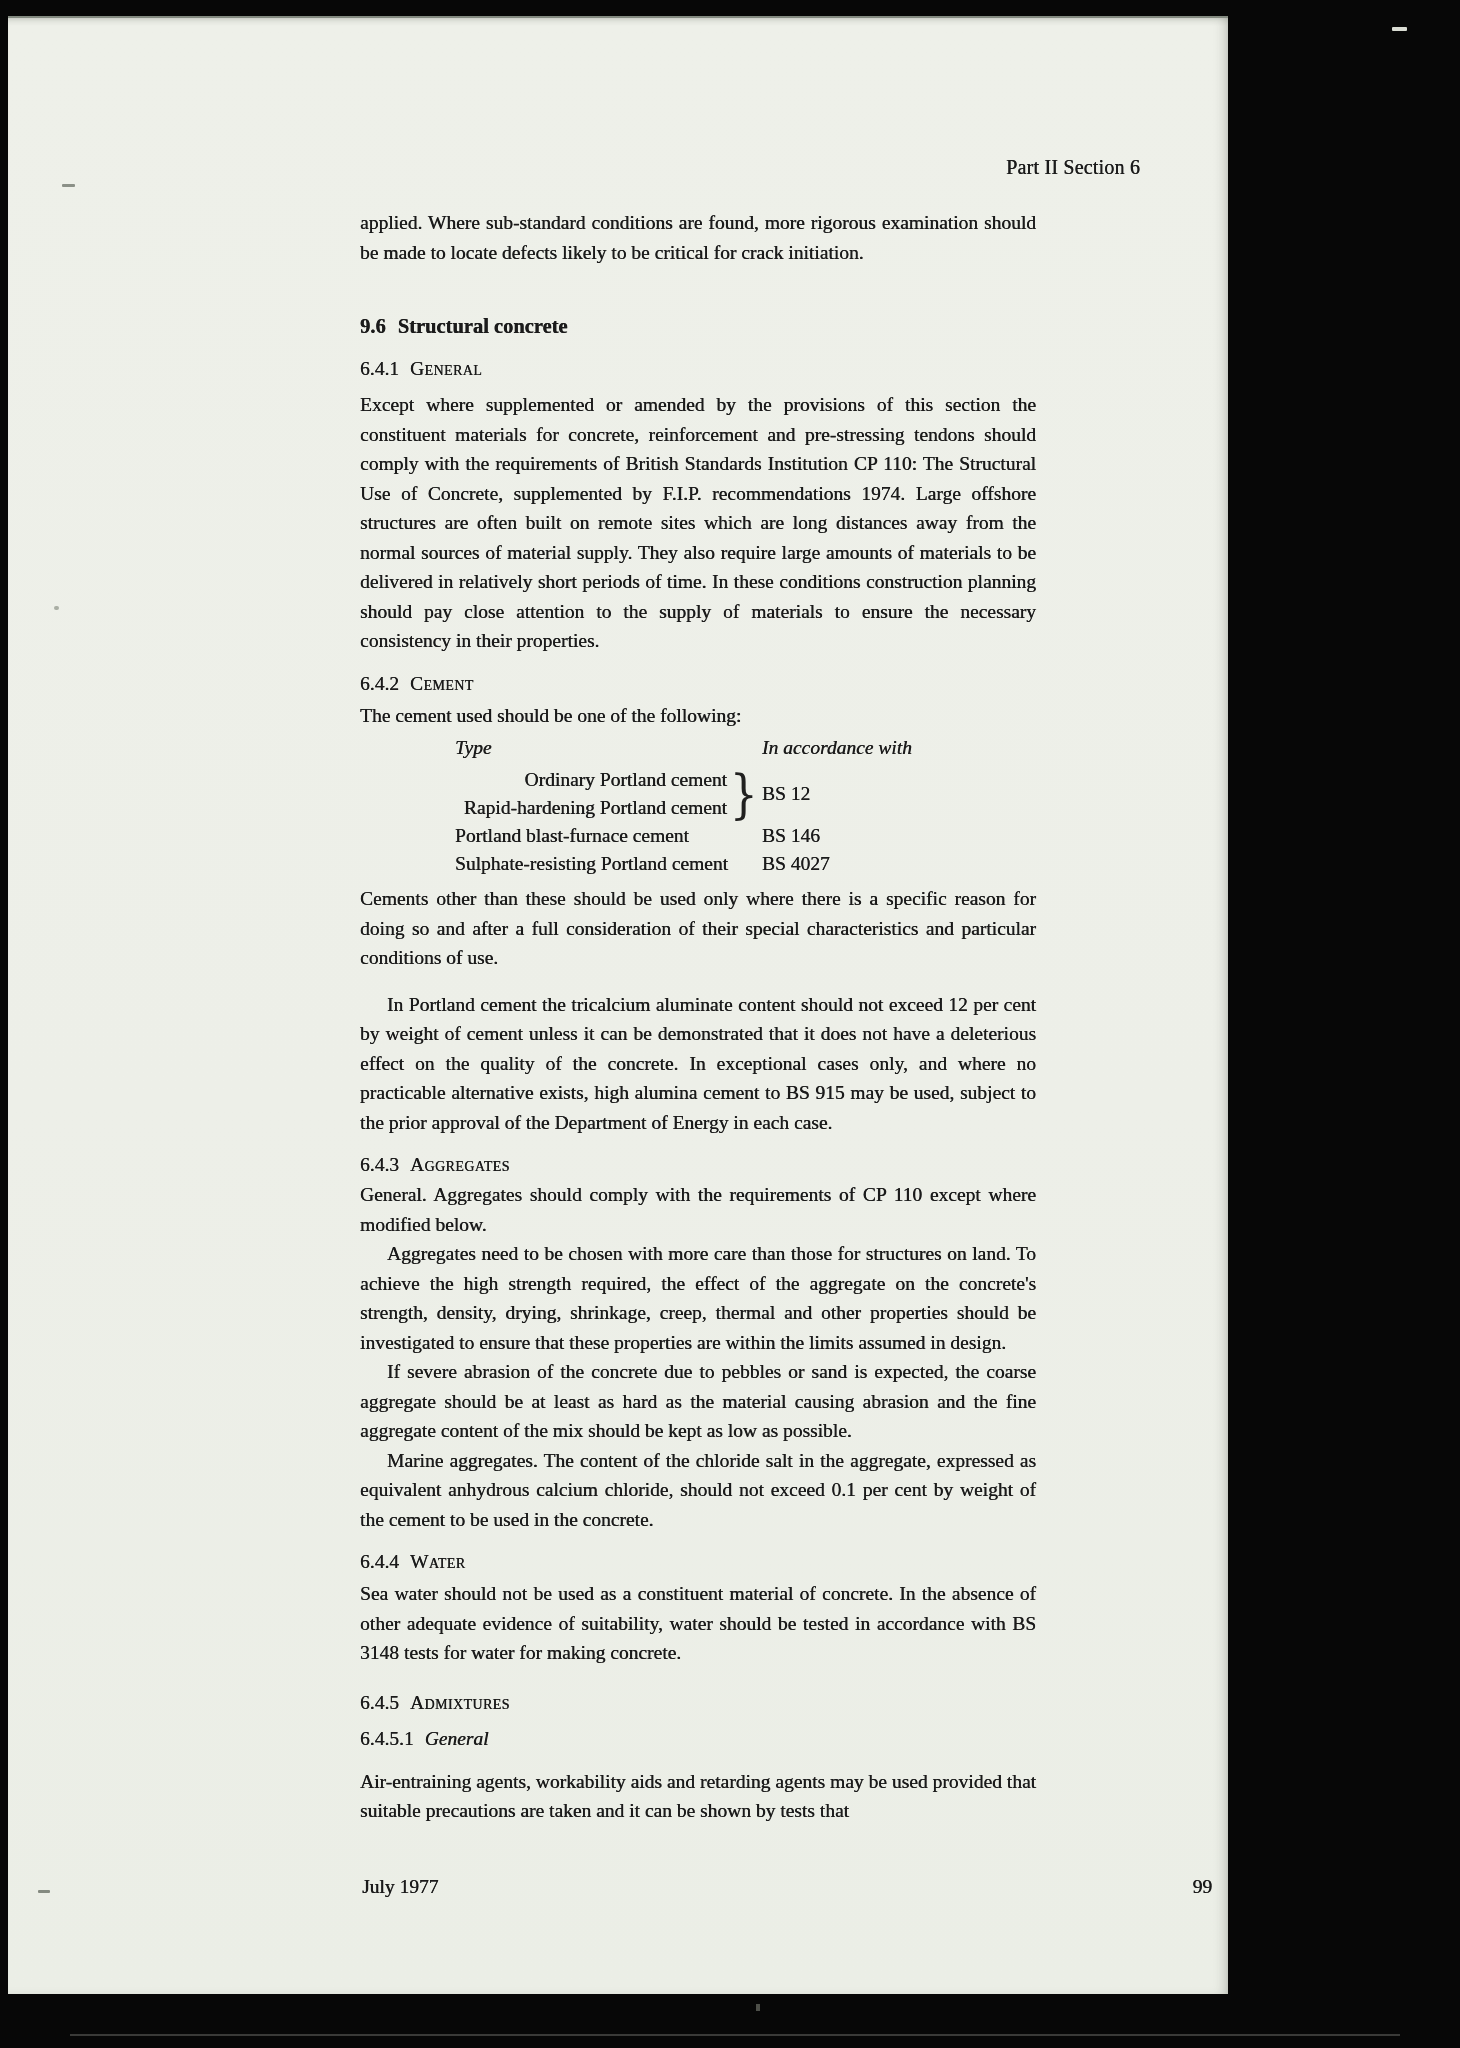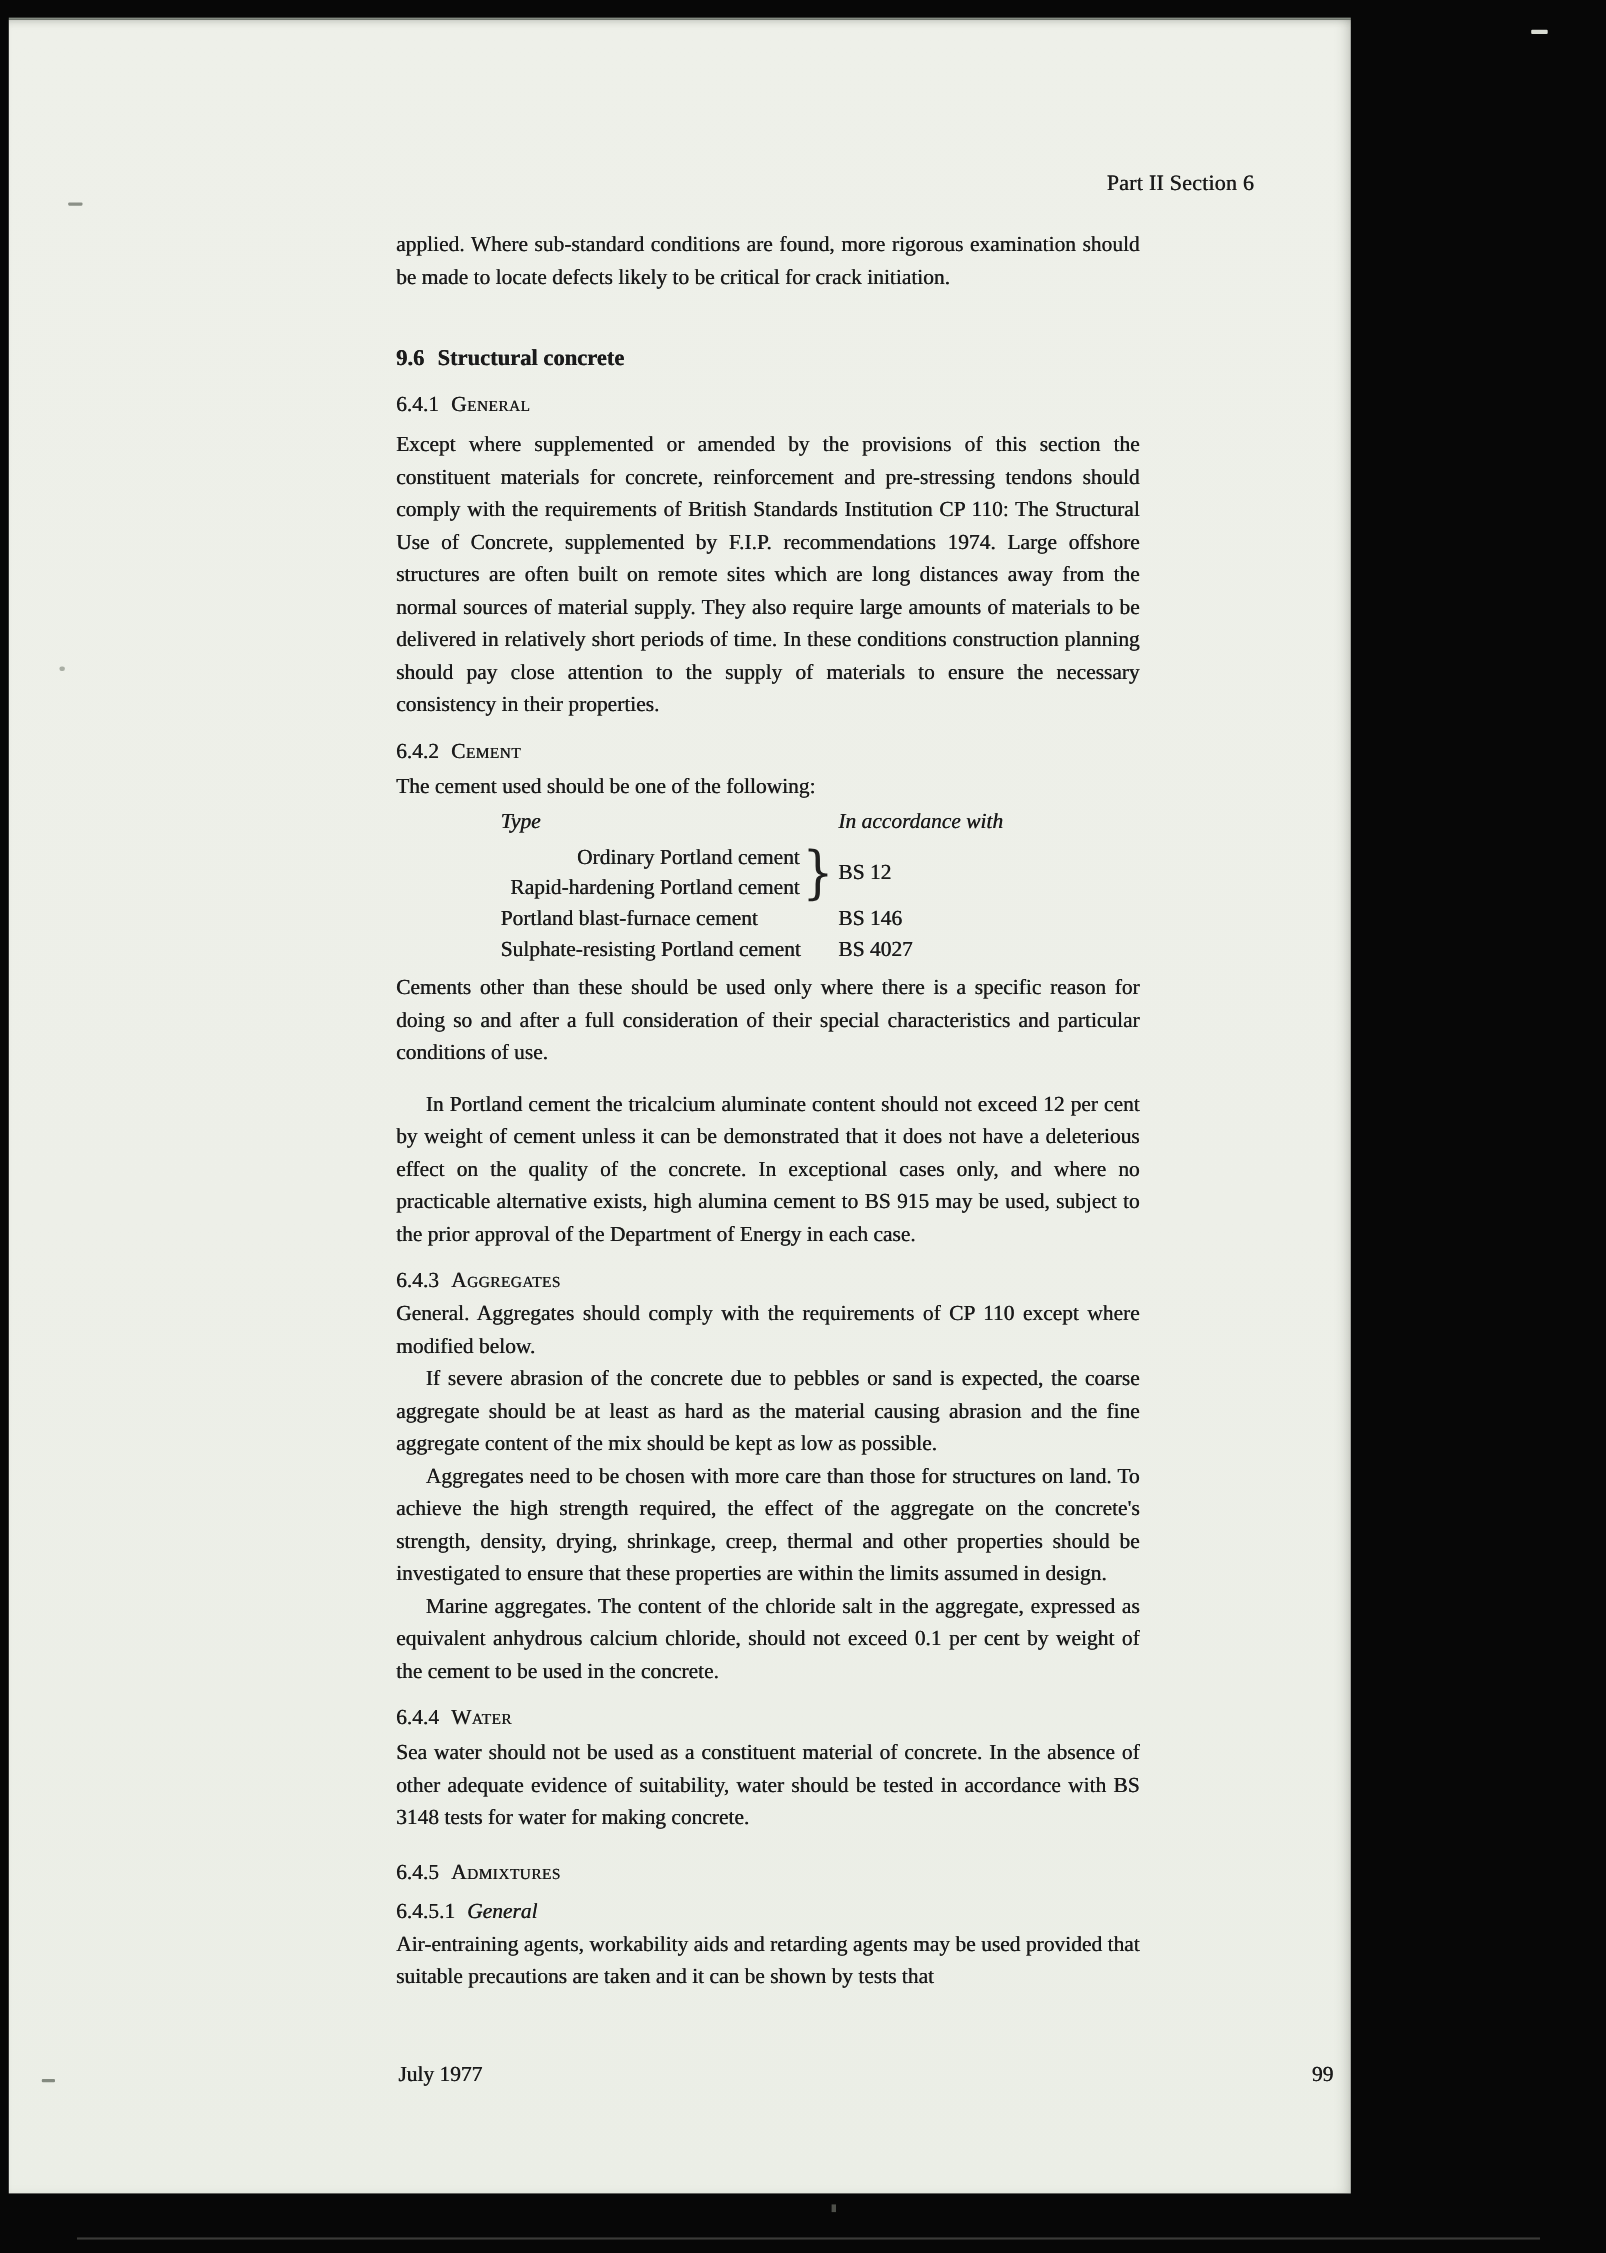--- a/index.html
+++ b/index.html
@@ -27,21 +27,21 @@
     text-shadow:.35px 0 0 currentColor;
   }
   .para{margin:0;text-align:justify;font-family:Liberation Serif, serif;}
   .para.indent{text-indent:27px;}
   .h2{margin:44px 0 0 0;font-size:20.5px;font-weight:bold;line-height:30px;}
   .h2 .hnum{margin-right:12px;}
   .h3{margin:13px 0 0 0;font-size:19.5px;font-weight:normal;line-height:30px;}
   .h3 .hnum{margin-right:11px;}
   .sc{font-variant:small-caps;letter-spacing:.4px;}
   .it{font-style:italic;}
-  .m-t2{margin-top:2px;} .m-t4{margin-top:0;} .m-t6{margin-top:6px;}
+  .m-t2{margin-top:2px;} .m-t4{margin-top:13px;} .m-t6{margin-top:6px;}
   .m-t7{margin-top:17px;} .m-t20{margin-top:20px;}
   .p641{margin-top:6px;}
   .cement-table{margin:2px 0 0 95px;}
   .ct-row{display:flex;line-height:28px;}
   .ct-head{margin-bottom:3px;line-height:31px;}
   .ct-c1{width:307px;flex-shrink:0;}
   .ct-group{display:flex;align-items:center;margin:2px 0 1px 0;}
   .ct-types{width:272px;flex-shrink:0;line-height:27.5px;text-align:right;}
   .ct-brace{
     width:35px;flex-shrink:0;font-family:"DejaVu Serif",serif;
@@ -112,22 +112,22 @@
       </div>
     </div>
 
     <p class="para m-t6">Cements other than these should be used only where there is a specific reason for doing so and after a full consideration of their special characteristics and particular conditions of use.</p>
     <p class="para indent m-t7">In Portland cement the tricalcium aluminate content should not exceed 12 per cent by weight of cement unless it can be demonstrated that it does not have a deleterious effect on the quality of the concrete. In exceptional cases only, and where no practicable alternative exists, high alumina cement to BS 915 may be used, subject to the prior approval of the Department of Energy in each case.</p>
 
     <div class="h3">
       <span class="hnum">6.4.3</span><span class="sc">Aggregates</span>
     </div>
     <p class="para">General. Aggregates should comply with the requirements of CP 110 except where modified below.</p>
+    <p class="para indent">Aggregates need to be chosen with more care than those for structures on land. To achieve the high strength required, the effect of the aggregate on the concrete's strength, density, drying, shrinkage, creep, thermal and other properties should be investigated to ensure that these properties are within the limits assumed in design.</p>
     <p class="para indent">If severe abrasion of the concrete due to pebbles or sand is expected, the coarse aggregate should be at least as hard as the material causing abrasion and the fine aggregate content of the mix should be kept as low as possible.</p>
-    <p class="para indent">Aggregates need to be chosen with more care than those for structures on land. To achieve the high strength required, the effect of the aggregate on the concrete's strength, density, drying, shrinkage, creep, thermal and other properties should be investigated to ensure that these properties are within the limits assumed in design.</p>
     <p class="para indent">Marine aggregates. The content of the chloride salt in the aggregate, expressed as equivalent anhydrous calcium chloride, should not exceed 0.1 per cent by weight of the cement to be used in the concrete.</p>
 
     <div class="h3">
       <span class="hnum">6.4.4</span><span class="sc">Water</span>
     </div>
     <p class="para m-t2">Sea water should not be used as a constituent material of concrete. In the absence of other adequate evidence of suitability, water should be tested in accordance with BS 3148 tests for water for making concrete.</p>
 
     <div class="h3 m-t20">
       <span class="hnum">6.4.5</span><span class="sc">Admixtures</span>
     </div>

